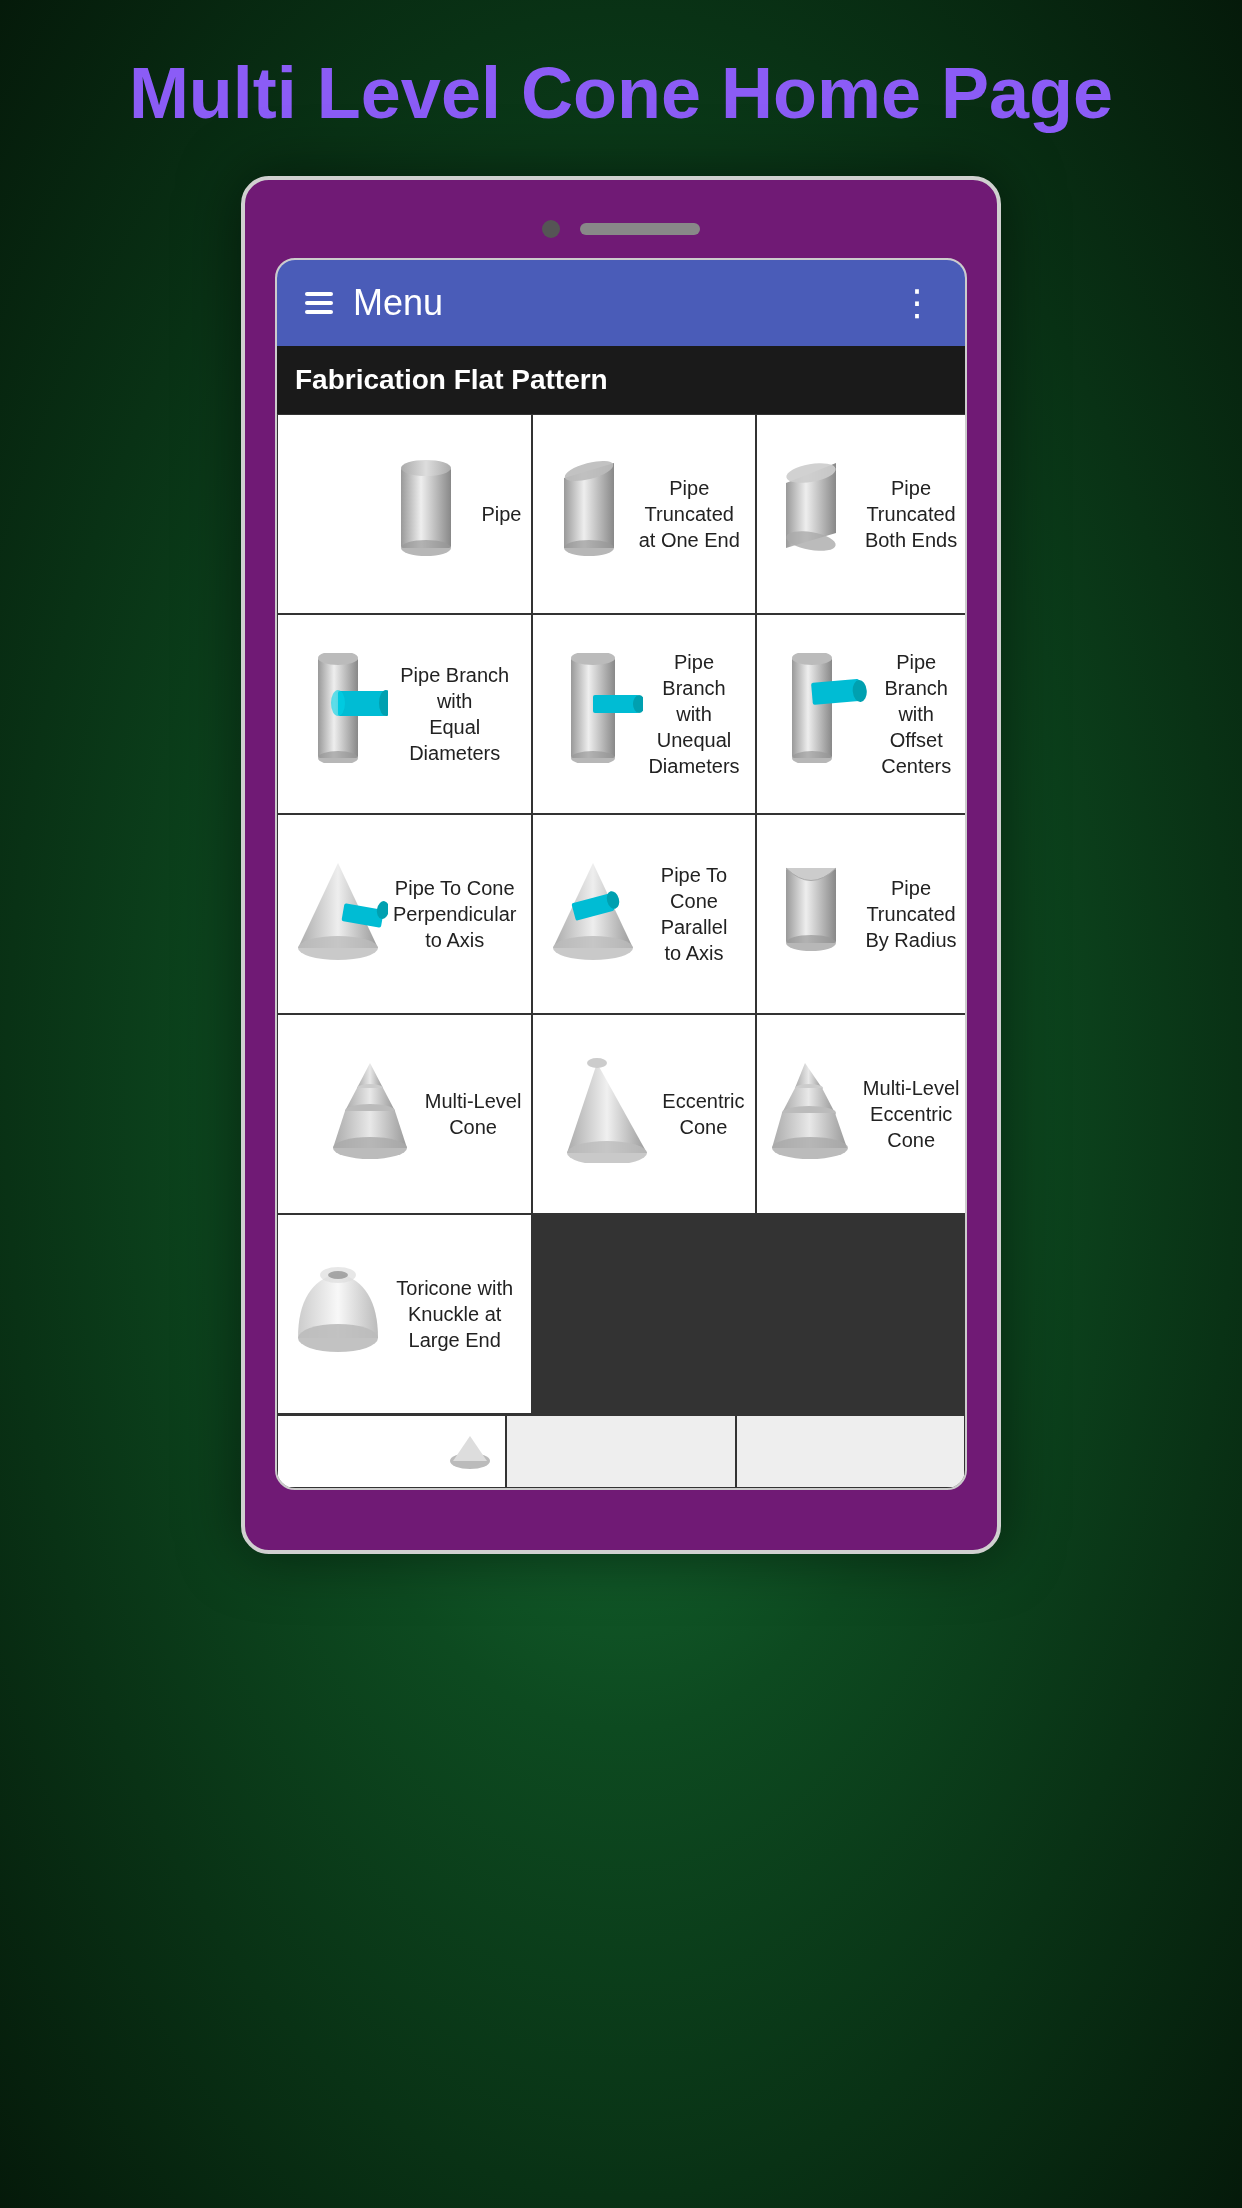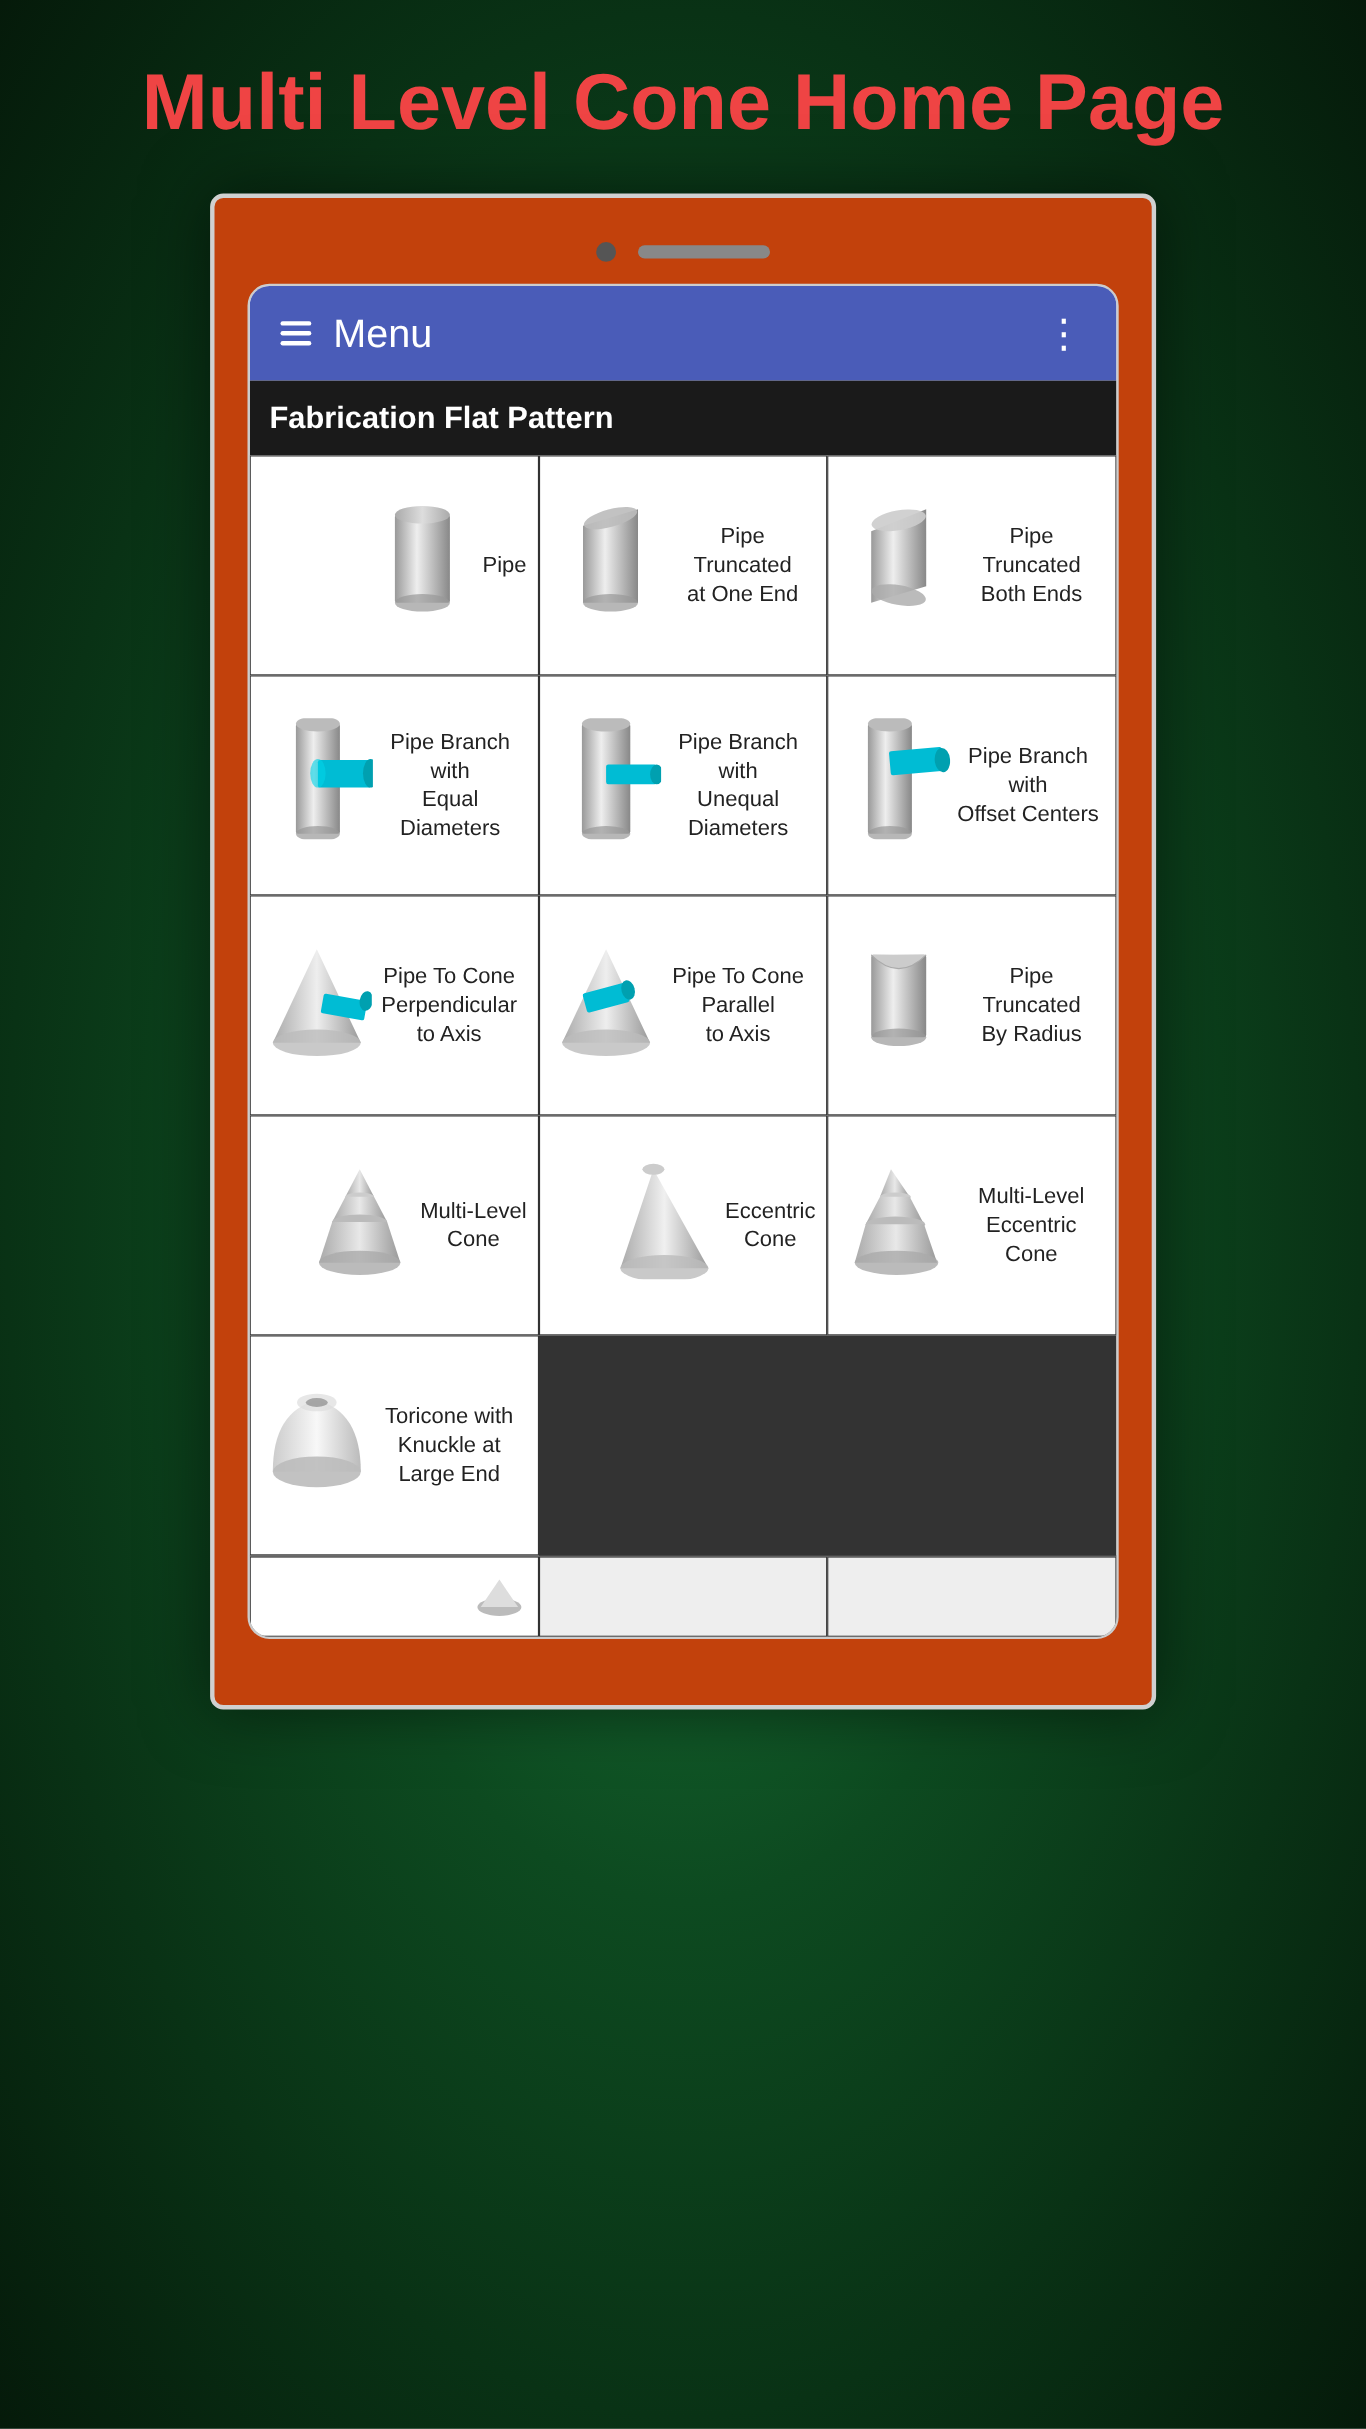--- a/index.html
+++ b/index.html
@@ -11,32 +11,32 @@
       background: radial-gradient(ellipse at center, #1a7a3a 0%, #0d4a20 40%, #051a0a 100%);
       display: flex;
       flex-direction: column;
       align-items: center;
       justify-content: flex-start;
       font-family: 'Arial', sans-serif;
       overflow: hidden;
     }
 
     .page-title {
-      color: #ef4444;
+      color: #8b5cf6;
       font-size: 72px;
       font-weight: bold;
       text-align: center;
       padding: 50px 80px 40px;
       line-height: 1.2;
     }
 
     .phone-wrapper {
-      width: 860px;
-      background: #c2410c;
-      border-radius: 12px;
+      width: 760px;
+      background: #701a75;
+      border-radius: 28px;
       padding: 40px 30px 60px;
       box-shadow: 0 0 60px rgba(0,0,0,0.5);
       border: 4px solid #d0d0d0;
     }
 
     .phone-top {
       display: flex;
       justify-content: center;
       align-items: center;
       gap: 20px;

